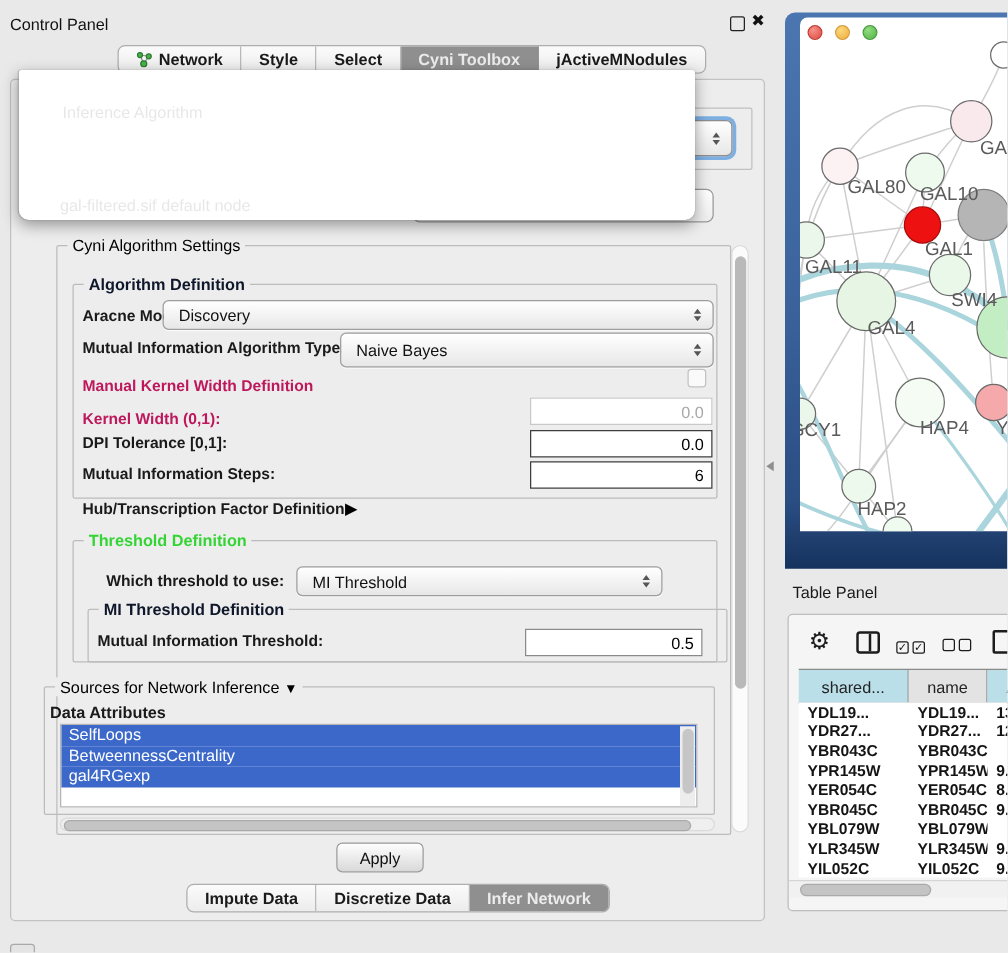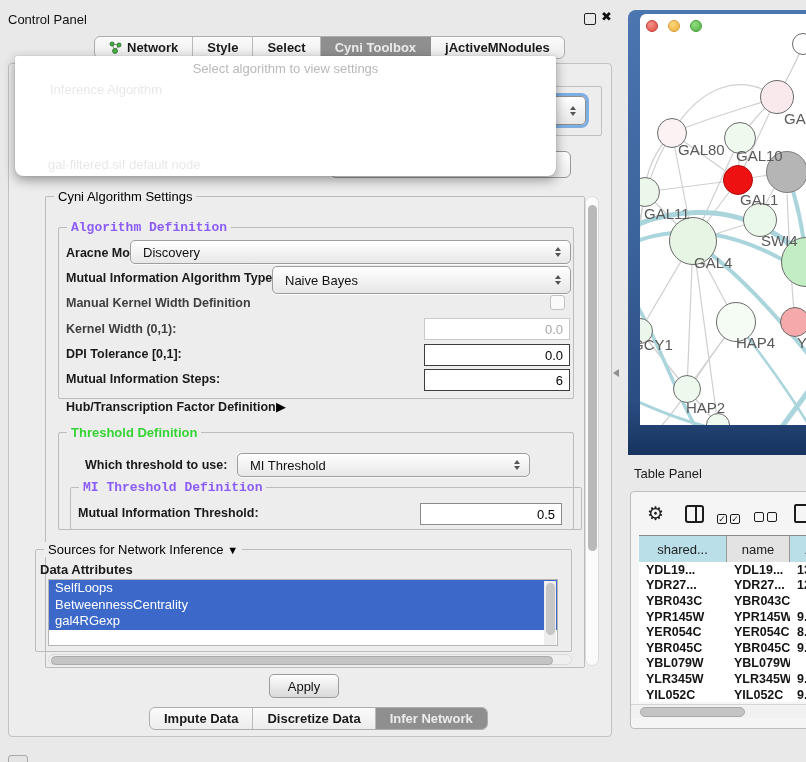--- a/index.html
+++ b/index.html
@@ -24,23 +24,23 @@
   .popup-opt.sel{font-weight:700;}
   .ghost{z-index:45;pointer-events:none;font-size:13px;color:rgba(60,60,60,.12);}
   
   .frag-group{left:310px;top:86px;width:290px;height:48px;border:1px solid #c0c0c0;border-radius:2px;z-index:10;}
   .frag-combo{left:330px;top:96px;width:254px;height:27px;border:1px solid #8e8e8e;border-radius:5px;background:linear-gradient(#fff,#e7e7e7);box-shadow:0 0 0 3px rgba(106,163,224,.85);z-index:11;}
   .frag-combo2{left:330px;top:151px;width:239px;height:25px;border:1px solid #999;border-radius:6px;background:linear-gradient(#fff,#ededed);z-index:11;}
   
   .group{border:1px solid #bcbcbc;border-radius:2px;}
   .legend{position:absolute;top:-8px;left:8px;background:#ededed;padding:0 4px;font-size:13px;font-weight:700;}
   .legend.plain{font-weight:400;}
-  .blue{color:#8b5cf6;font-family:Liberation Mono, monospace;} .green{color:#35d435;}
+  .blue{color:#0f172a;} .green{color:#35d435;}
   .flabel{font-size:12.5px;font-weight:700;color:#1a1a1a;white-space:nowrap;}
-  .flabel.dis{color:#404040;}
+  .flabel.dis{color:#be185d;margin-top:6px;}
   .combo{border:1px solid #9e9e9e;border-radius:5px;background:linear-gradient(#ffffff,#e7e7e7);font-size:13px;color:#111;display:flex;align-items:center;padding-left:12px;box-sizing:border-box;box-shadow:0 1px 0 rgba(255,255,255,.7);}
   .spin{position:absolute;right:9px;top:50%;transform:translateY(-50%);display:flex;flex-direction:column;gap:2px;}
   .spin i{width:0;height:0;border-left:3.5px solid transparent;border-right:3.5px solid transparent;}
   .spin .up{border-bottom:4px solid #555;} .spin .dn{border-top:4px solid #555;}
   .tfield{box-sizing:border-box;background:#fff;font-size:13px;text-align:right;padding:0 6px;font-family:"Liberation Sans",sans-serif;}
   .tfield.lite{border:1px solid #c9c9c9;color:#a8a8a8;}
   .tfield.dark{border:1.5px solid #3d3d3d;color:#000;}
   .tfield.mid{border:1px solid #8a8a8a;color:#000;}
   .cbox{width:13px;height:13px;border:1px solid #c2c2c2;border-radius:3px;background:#fafafa;}
   .arrow-right{font-size:13px;color:#000;}
@@ -119,21 +119,20 @@
   <div class="abs frag-group"></div>
   <div class="abs frag-combo">
     <span class="spin">
         <i class="up"></i>
         <i class="dn"></i>
       </span>
   </div>
   <div class="abs frag-combo2"></div>
 
   <div class="abs popup">
-    <div class="popup-placeholder">Select algorithm to view settings</div>
   </div>
   <div class="abs ghost" style="left:50px;top:82px;">Inference Algorithm</div>
   <div class="abs ghost" style="left:48px;top:157px;">gal-filtered.sif default node</div>
 
   <div class="abs group" style="left:45px;top:196px;width:538px;height:470px;">
     <span class="legend plain">Cyni Algorithm Settings</span>
   </div>
 
   <div class="abs vscroll" style="left:585px;top:196px;width:14px;height:470px;">
     <div class="vthumb" style="left:2px;top:8px;width:9px;height:346px;"></div>

